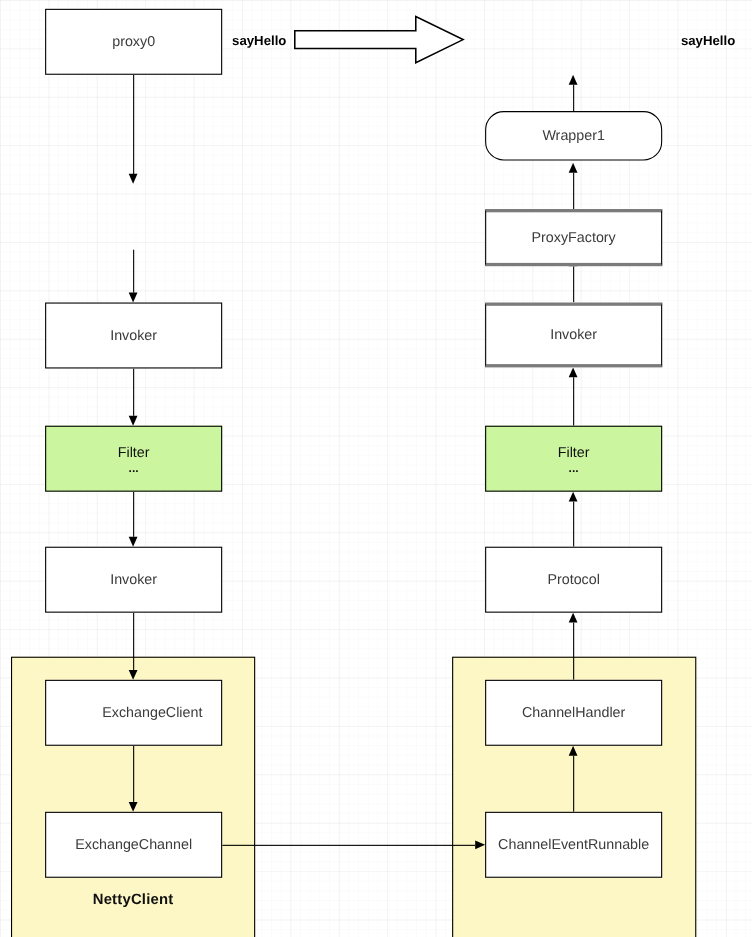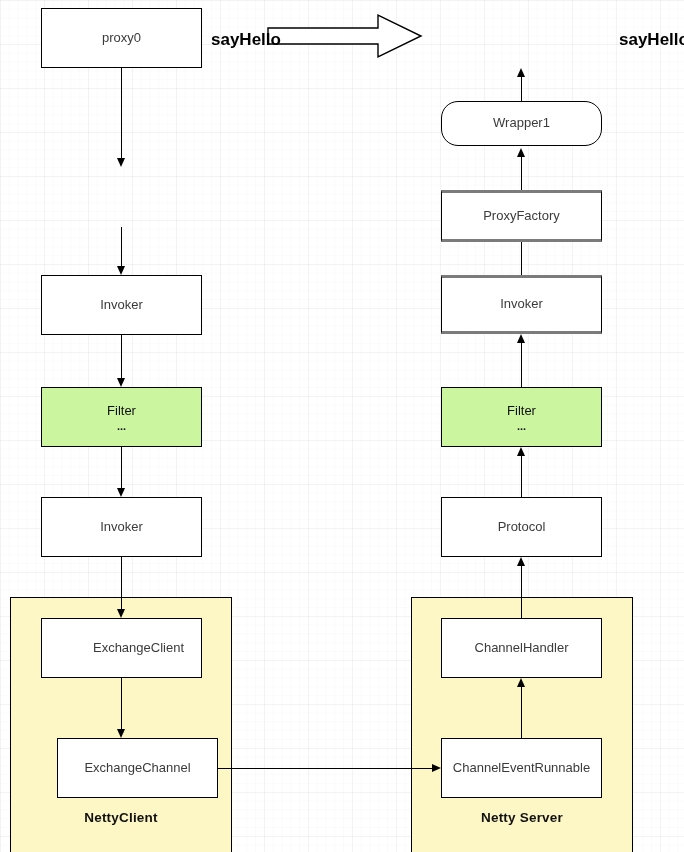--- a/index.html
+++ b/index.html
@@ -112,21 +112,21 @@
     border-bottom: 4.5px solid transparent;
     border-left: 9px solid #000000;
   }
 
   .block-arrow {
     position: absolute;
     z-index: 2;
   }
   .call-label {
     position: absolute;
-    font-size: 17px;
+    font-size: 12px;
     font-weight: bold;
     color: #000000;
     z-index: 4;
     white-space: nowrap;
   }
 </style>
 </head>
 <body>
 
 <div id="canvas">
@@ -198,21 +198,21 @@
   </div>
 
   <div class="node" style="left:41px; top:497px; width:161px; height:60px;">
     <span class="label">Invoker</span>
   </div>
 
   <div class="node" style="left:41px; top:618px; width:161px; height:60px;padding-left:34px;">
     <span class="label">ExchangeClient</span>
   </div>
 
-  <div class="node" style="left:57px; top:738px; width:161px; height:60px;">
+  <div class="node" style="left:41px; top:738px; width:161px; height:60px;">
     <span class="label">ExchangeChannel</span>
   </div>
 
   <div class="group-label" style="left:10px; width:222px; top:810px;">NettyClient</div>
 
 
   <div class="node" style="left:441px; top:101px; width:161px; height:45px;border-radius:17px;">
     <span class="label">Wrapper1</span>
   </div>
 
@@ -234,15 +234,14 @@
   </div>
 
   <div class="node" style="left:441px; top:618px; width:161px; height:60px;">
     <span class="label">ChannelHandler</span>
   </div>
 
   <div class="node" style="left:441px; top:738px; width:161px; height:60px;">
     <span class="label">ChannelEventRunnable</span>
   </div>
 
-  <div class="group-label" style="left:411px; width:222px; top:810px;">Netty Server</div>
 
 </div>
 
 </body></html>

